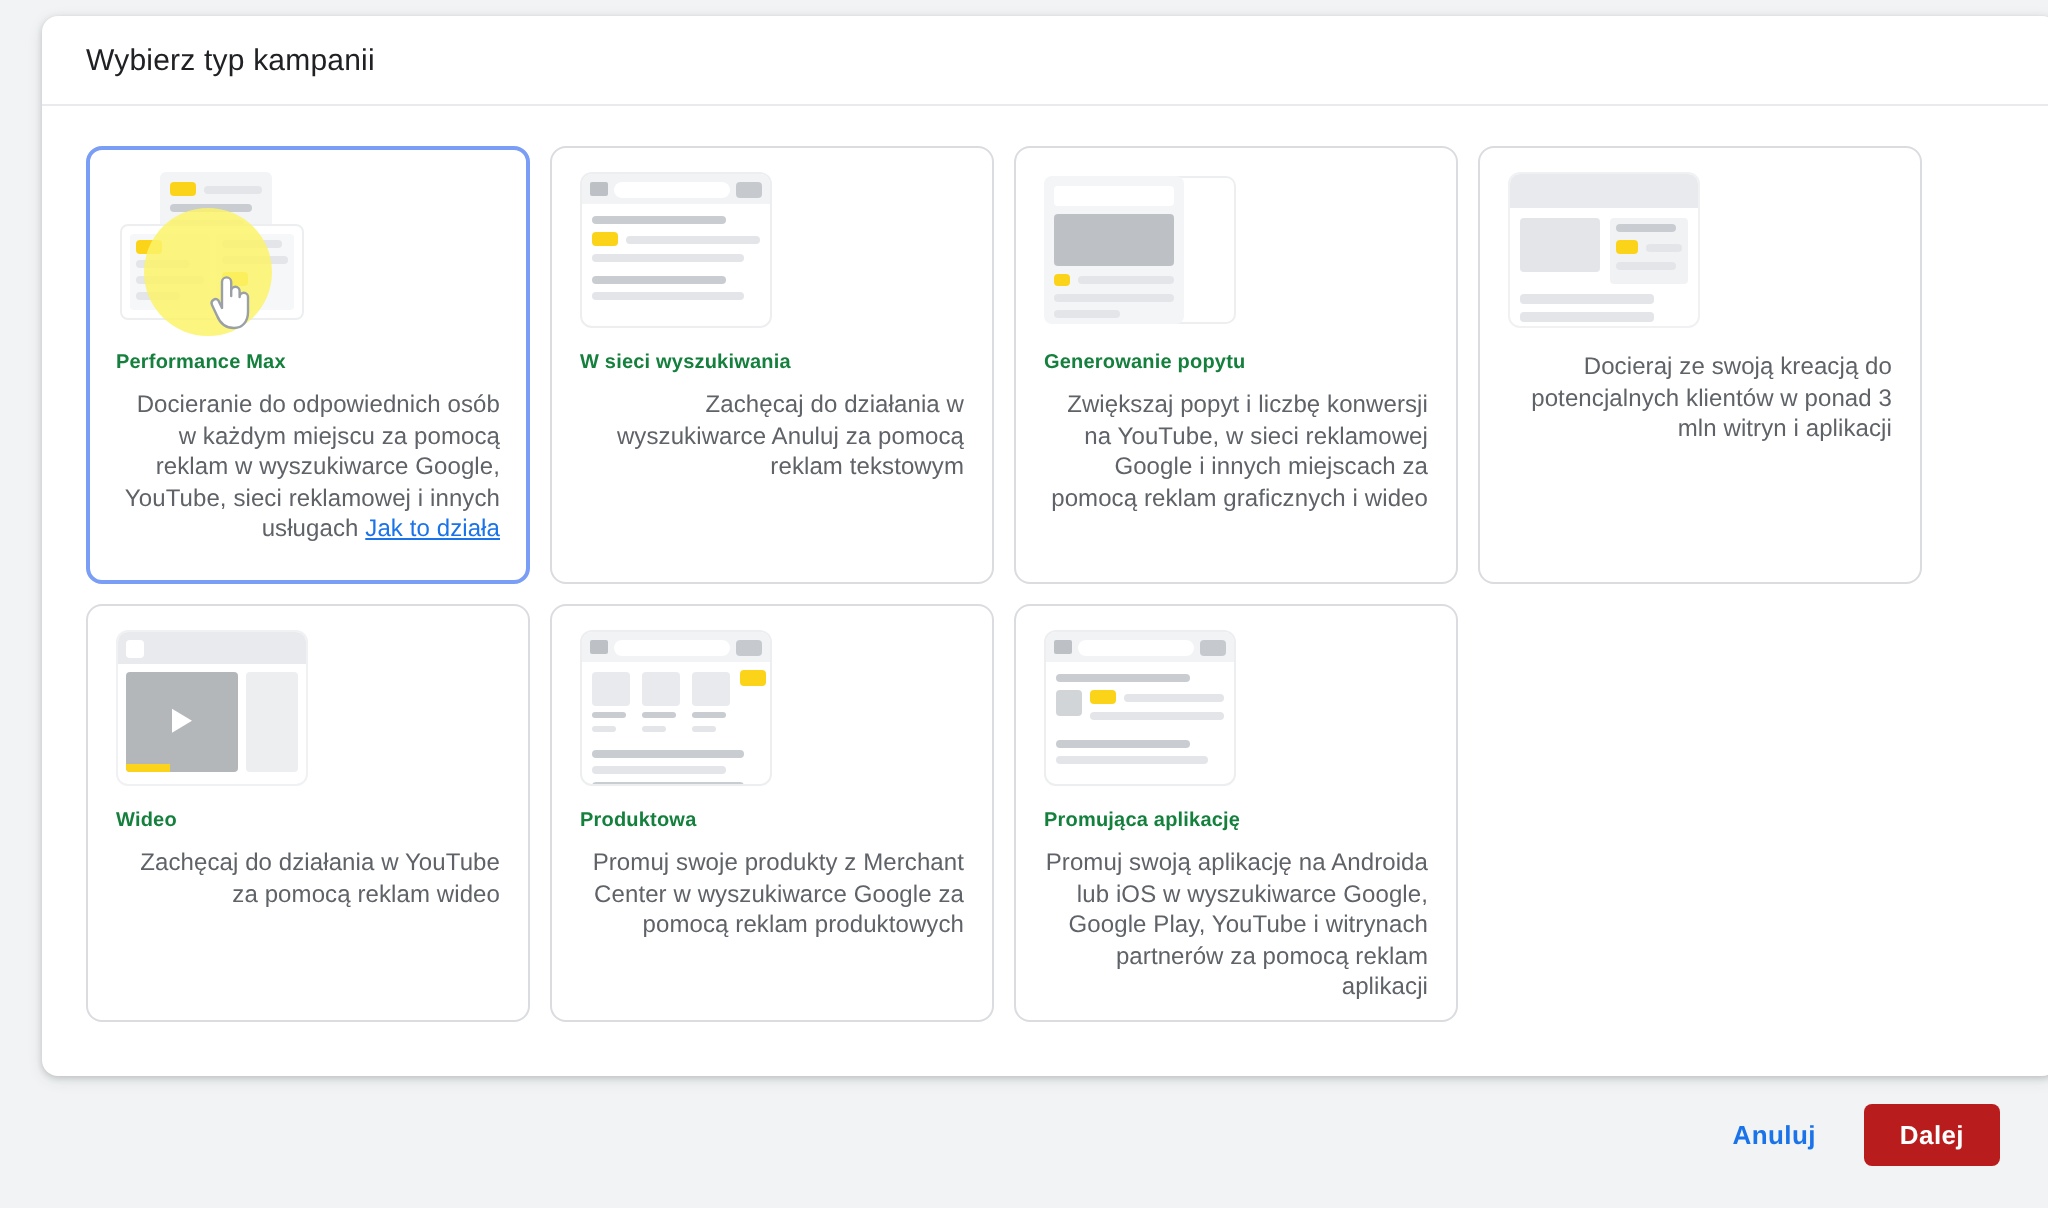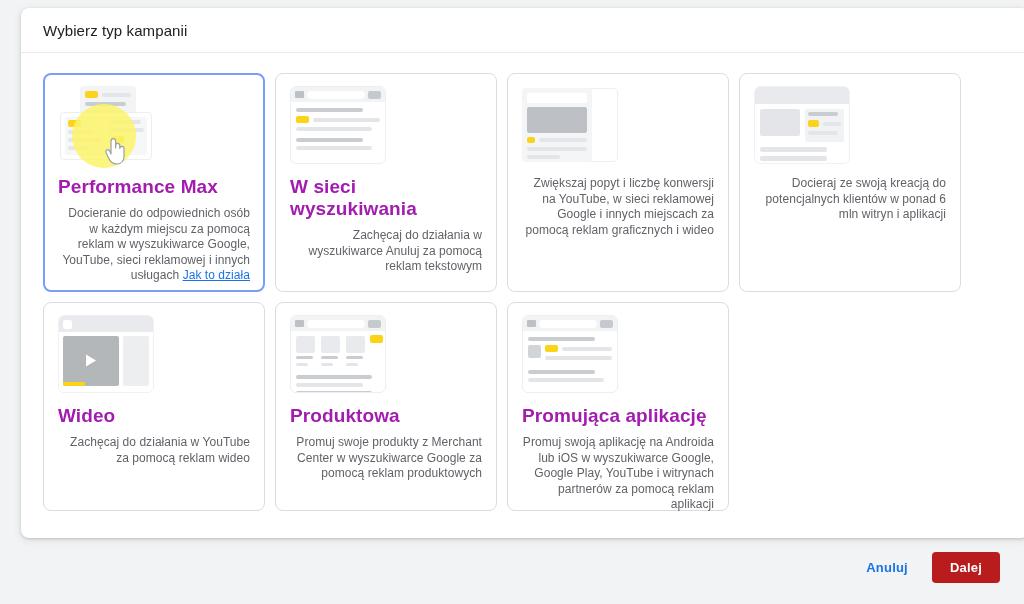--- a/index.html
+++ b/index.html
@@ -200,22 +200,22 @@
     border-bottom: 6px solid transparent;
   }
   .vd-prog { position: absolute; left: 0; bottom: 0; width: 22px; height: 4px; background: #fbd41a; }
   .vd-side { flex: 1; background: #eceef0; border-radius: 2px; }
 
   
   .ap-icon { width: 13px; height: 13px; background: #d2d5d8; border-radius: 2px; flex: none; }
 
   
   .card-title {
-    font-size: 19px;
-    color: #a21caf;
+    font-size: 10px;
+    color: #15803d;
     font-weight: bold;
     margin-bottom: 8px;
     letter-spacing: .1px;
   }
   .card-desc {
     font-size: 12px;
     line-height: 15.5px;
     color: #5f6368;
     letter-spacing: .05px;
     text-align: right;
@@ -345,20 +345,21 @@
             <div class="dg-top"></div>
             <div class="dg-img"></div>
             <div class="row-flex">
               <div class="badge-y" style="width:8px;height:6px"></div>
               <div class="ln" style="margin:0;flex:1"></div>
             </div>
             <div class="ln w100"></div>
             <div class="ln w55"></div>
           </div>
         </div>
+        <div class="card-title">Generowanie popytu</div>
         <div class="card-desc">Zwiększaj popyt i liczbę konwersji na YouTube, w sieci reklamowej Google i innych miejscach za pomocą reklam graficznych i wideo</div>
       </div>
 
       <div class="card row1">
         <div class="thumb-wrap">
           <div class="mock" style="border-color:#f0f1f3">
             <div class="dn-head"></div>
             <div class="dn-body">
               <div class="dn-img"></div>
               <div class="dn-right">
@@ -369,21 +370,21 @@
                 </div>
                 <div class="ln w90"></div>
               </div>
             </div>
             <div style="padding:0 5px">
               <div class="ln w80" style="height:5px"></div>
               <div class="ln w80" style="height:5px"></div>
             </div>
           </div>
         </div>
-        <div class="card-desc">Docieraj ze swoją kreacją do potencjalnych klientów w ponad 6 mln witryn i aplikacji</div>
+        <div class="card-desc">Docieraj ze swoją kreacją do potencjalnych klientów w ponad 3 mln witryn i aplikacji</div>
       </div>
 
       <div class="card row2">
         <div class="thumb-wrap">
           <div class="mock" style="border-color:#f0f1f3">
             <div class="vd-bar">
               <div class="vd-dot"></div>
             </div>
             <div class="vd-body">
               <div class="vd-player">

